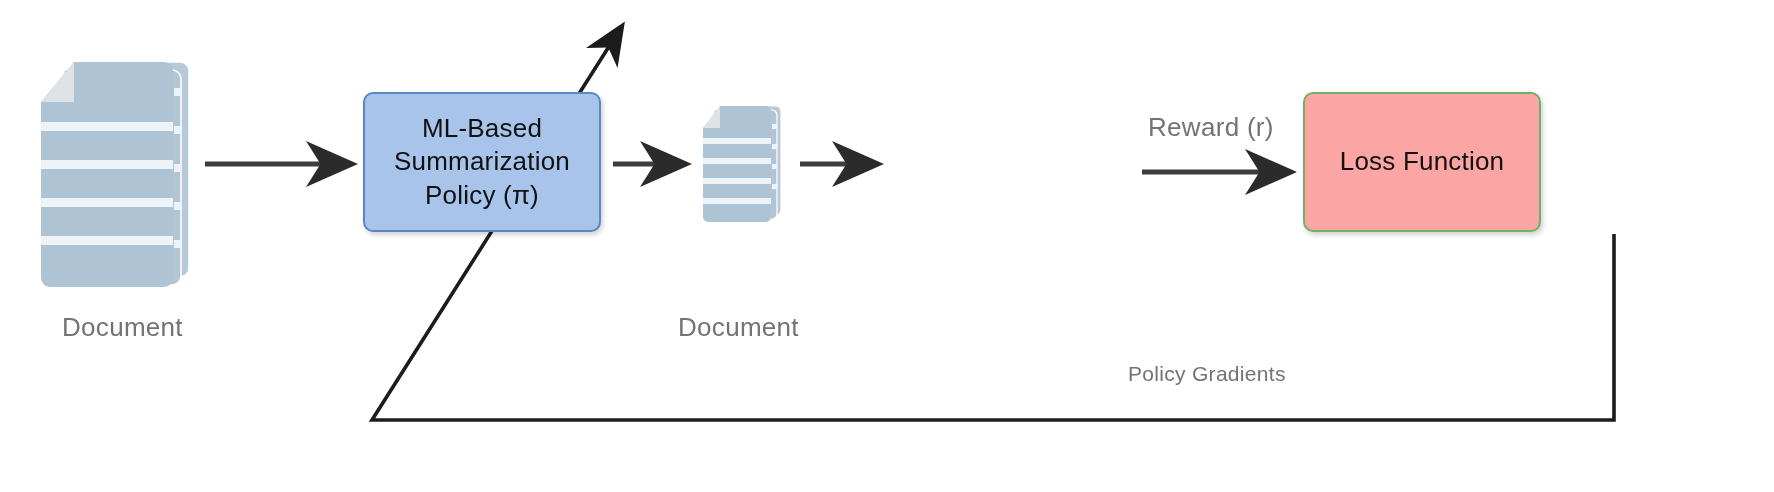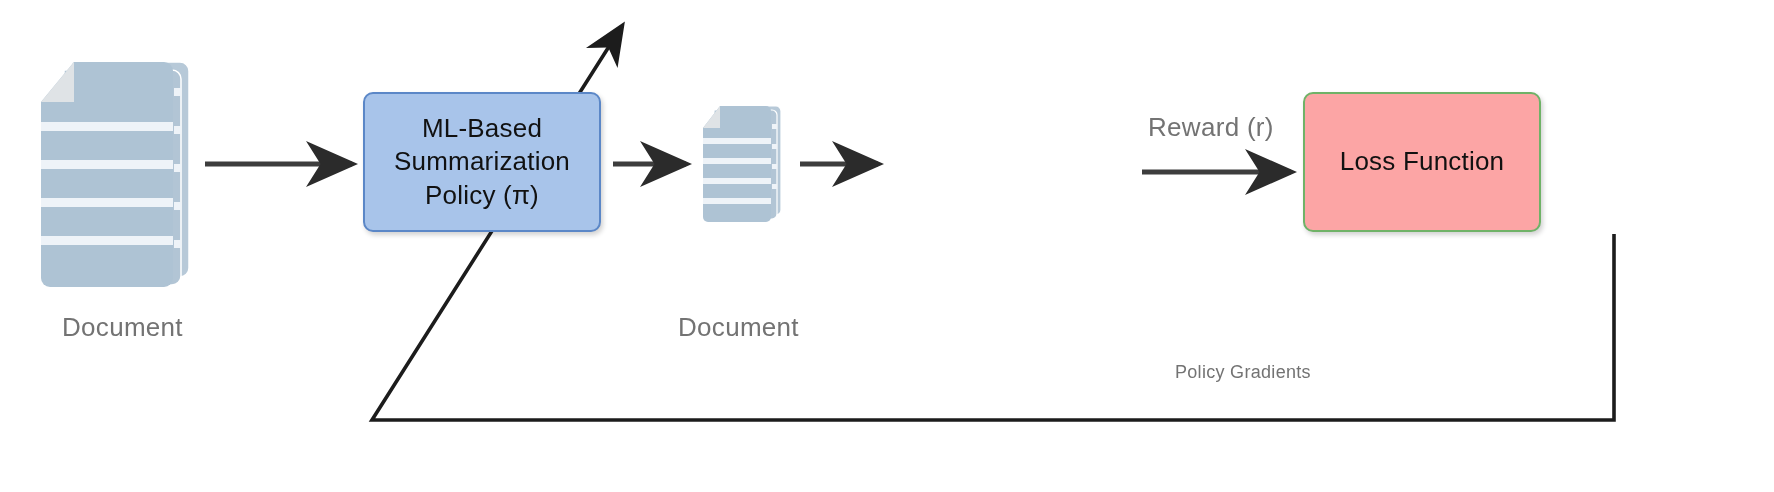--- a/index.html
+++ b/index.html
@@ -130,15 +130,15 @@
   <div class="free-label" style="left:678px; top:312px; font-size:26px;">Document</div>
 
 
   <div class="free-label" style="left:1148px; top:112px; font-size:26px;">Reward (r)</div>
 
   <div class="node-box" style="left:1303px; top:92px; width:238px; height:140px;
               background:#fca5a5; border:2px solid #6fb267; font-size:26px;">
     <span class="node-label">Loss Function</span>
   </div>
 
-  <div class="free-label" style="left:1128px; top:362px; font-size:18px;margin-left:47px;">Policy Gradients</div>
+  <div class="free-label" style="left:1128px; top:362px; font-size:21px;">Policy Gradients</div>
 
 </div>
 
 </body></html>

